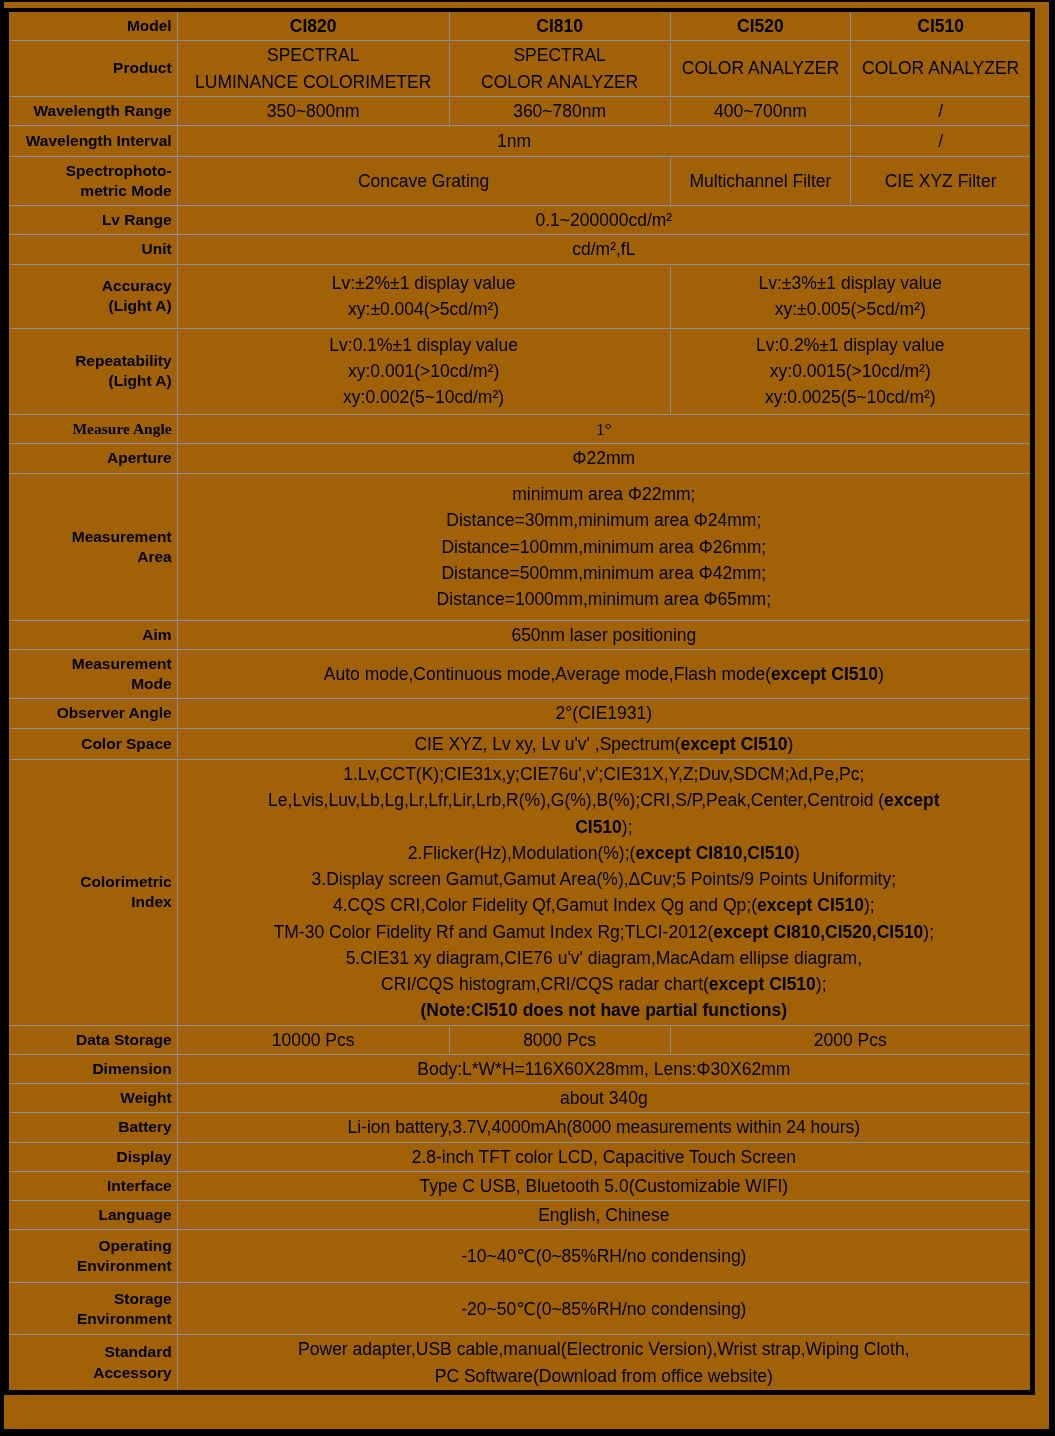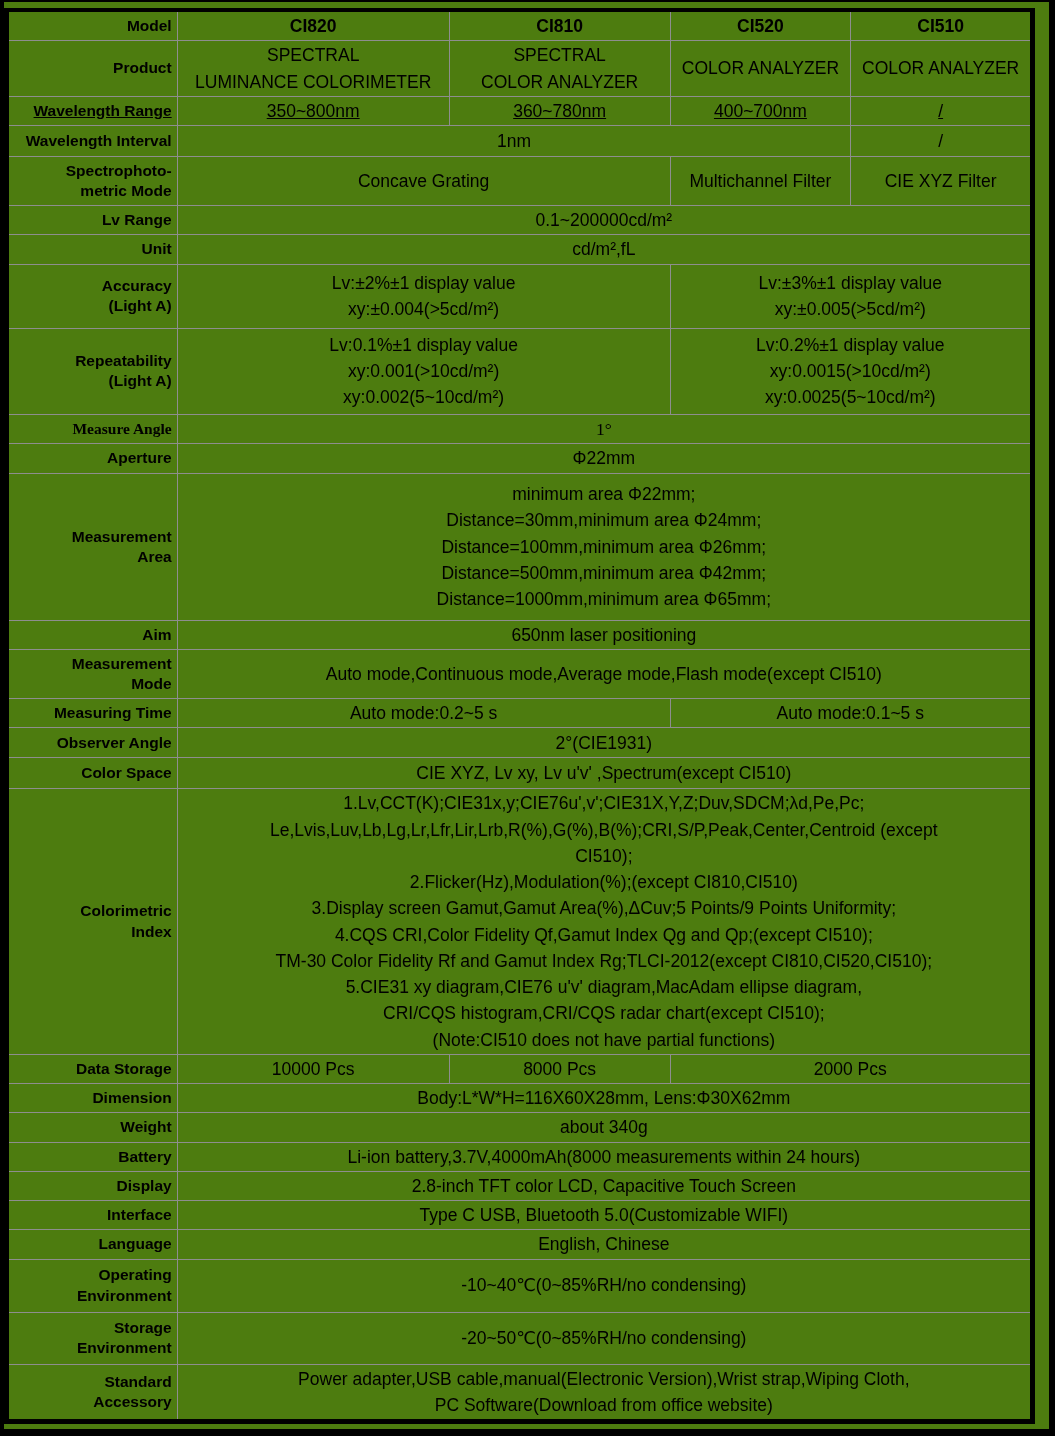--- a/index.html
+++ b/index.html
@@ -3,21 +3,21 @@
 <meta charset="utf-8">
 <style>
   html, body {
     margin: 0; padding: 0;
     background: #000;
     font-family: "Liberation Sans", "DejaVu Sans", sans-serif;
   }
   body { width: 1055px; height: 1436px; position: relative; }
   .page {
     position: absolute; top: 2px; left: 4px; right: 6px; bottom: 7px;
-    background: #4d7c0f; overflow: hidden;
+    background: #a16207; overflow: hidden;
   }
   table.spec {
     border-collapse: collapse;
     table-layout: fixed;
     width: 1031px;
     margin: 6px 14px 0 0;
     border: 4px solid #000;
     border-left-width: 5px;
     border-right-width: 5px;
     border-bottom-width: 5px;
@@ -39,21 +39,21 @@
   }
   table.spec td {
     text-align: center;
     font-size: 17.5px;
     line-height: 1.5;
     padding: 1px 6px;
     white-space: pre-line;
   }
   td.hdr { font-weight: 700; font-size: 19px; margin-top: 36px; }
   td.left { text-align: left; padding-left: 7px; }
-  .b { font-weight: 400; }
+  .b { font-weight: 700; }
 </style>
 </head>
 <body>
 
 <div class="page">
   <table class="spec">
     <colgroup>
       <col style="width:170px">
       <col style="width:271px">
       <col style="width:220px">
@@ -70,21 +70,21 @@
         </tr>
         <tr style="height: 46px;">
           <th class="rowlabel">Product</th>
           <td>SPECTRAL
 LUMINANCE COLORIMETER</td>
           <td>SPECTRAL
 COLOR ANALYZER</td>
           <td>COLOR ANALYZER</td>
           <td>COLOR ANALYZER</td>
         </tr>
-        <tr style="height: 28px; text-decoration: underline;">
+        <tr style="height: 28px;">
           <th class="rowlabel">Wavelength Range</th>
           <td>350~800nm</td>
           <td>360~780nm</td>
           <td>400~700nm</td>
           <td>/</td>
         </tr>
         <tr style="height: 31px;">
           <th class="rowlabel">Wavelength Interval</th>
           <td colspan="3">1nm</td>
           <td>/</td>
@@ -140,25 +140,20 @@
 Distance=1000mm,minimum area Φ65mm;</td>
         </tr>
         <tr style="height: 27px;">
           <th class="rowlabel">Aim</th>
           <td colspan="4">650nm laser positioning</td>
         </tr>
         <tr style="height: 49px;">
           <th class="rowlabel">Measurement
 Mode</th>
           <td colspan="4"><span>Auto mode,Continuous mode,Average mode,Flash mode(</span><span class="b">except CI510</span><span>)</span></td>
-        </tr>
-        <tr style="height: 29px;">
-          <th class="rowlabel">Measuring Time</th>
-          <td colspan="2">Auto mode:0.2~5 s</td>
-          <td colspan="2">Auto mode:0.1~5 s</td>
         </tr>
         <tr style="height: 30px;">
           <th class="rowlabel">Observer Angle</th>
           <td colspan="4">2°(CIE1931)</td>
         </tr>
         <tr style="height: 31px;">
           <th class="rowlabel">Color Space</th>
           <td colspan="4"><span>CIE XYZ, Lv xy, Lv u'v' ,Spectrum(</span><span class="b">except CI510</span><span>)</span></td>
         </tr>
         <tr style="height: 261px;">

